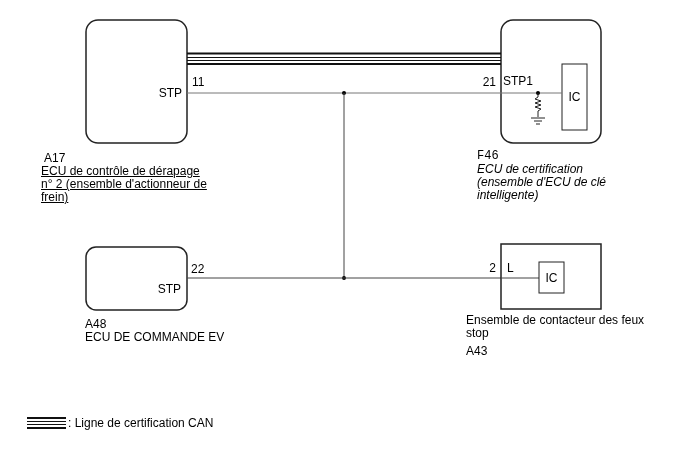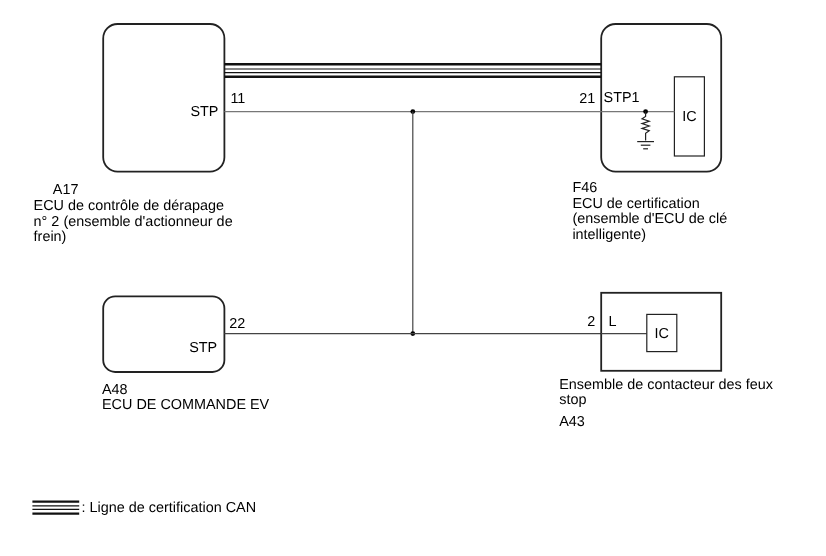--- a/index.html
+++ b/index.html
@@ -61,26 +61,26 @@
 
   <g stroke="#111">
     <line x1="27" y1="418" x2="66" y2="418" stroke-width="2"></line>
     <line x1="27" y1="421.5" x2="66" y2="421.5" stroke-width="1"></line>
     <line x1="27" y1="424.5" x2="66" y2="424.5" stroke-width="1"></line>
     <line x1="27" y1="428" x2="66" y2="428" stroke-width="2"></line>
   </g>
 </svg>
 
 <div class="lbl" style="left:44px; top:152px;">A17</div>
-<div class="lbl" style="left:28px; top:165px;">ECU de contrôle de dérapage
+<div class="lbl" style="left:41px; top:165px;text-decoration:underline;">ECU de contrôle de dérapage
 n° 2 (ensemble d'actionneur de
 frein)</div>
 
-<div class="lbl" style="left:477px; top:150px;">F46</div>
-<div class="lbl" style="left:477px; top:163px;">ECU de certification
+<div class="lbl" style="left:477px; top:150px;font-family:Liberation Mono, monospace;">F46</div>
+<div class="lbl" style="left:477px; top:163px;font-style:italic;">ECU de certification
 (ensemble d'ECU de clé
 intelligente)</div>
 
 <div class="lbl" style="left:85px; top:318px;text-align:right;">A48</div>
 <div class="lbl" style="left:85px; top:331px;text-align:right;">ECU DE COMMANDE EV</div>
 
 <div class="lbl" style="left:466px; top:313px;margin-top:32px;">A43</div>
 <div class="lbl" style="left:466px; top:314px;">Ensemble de contacteur des feux
 stop</div>
 

